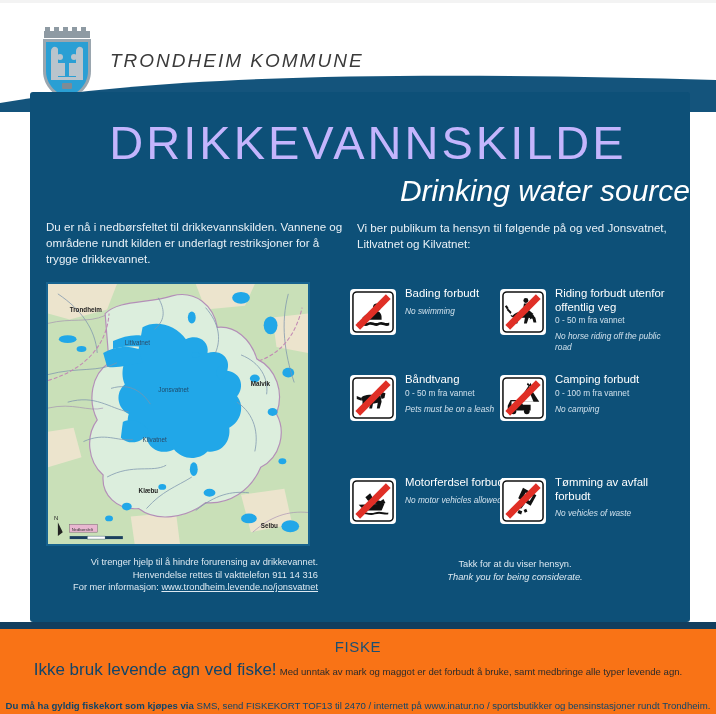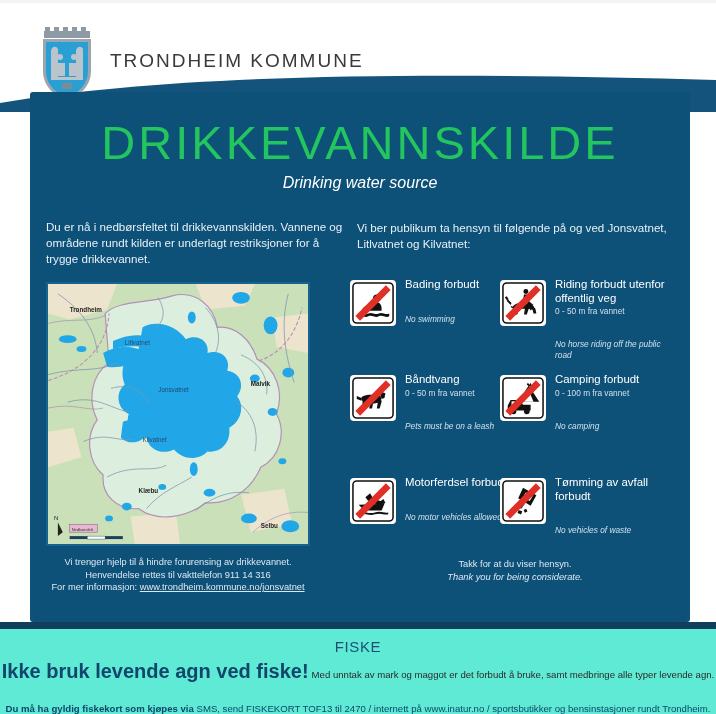--- a/index.html
+++ b/index.html
@@ -6,101 +6,101 @@
   body{
     width:716px;height:714px;
     background:#ffffff;
     font-family:"Liberation Sans", sans-serif;
     overflow:hidden;
     position:relative;
   }
   .poster{position:relative;width:716px;height:714px;background:#ffffff;}
 
   
-  .header{position:absolute;left:0;top:0;width:716px;height:112px;background:#14b8a6;overflow:hidden;}
+  .header{position:absolute;left:0;top:0;width:716px;height:112px;background:#14b8a6;overflow:hidden;font-style:italic;}
   .header-curve{position:absolute;left:0;top:0;width:716px;height:112px;}
   .crest{position:absolute;left:38px;top:27px;width:58px;height:74px;}
   .kommune-name{
     position:absolute;left:110px;top:50px;
     font-size:19px;letter-spacing:2.0px;color:#3a3a3a;
     font-family:"Liberation Sans", sans-serif;font-weight:400;white-space:nowrap;
   }
 
   
   .panel{
     position:absolute;left:30px;top:92px;width:660px;height:530px;
     background:#0d5078;border-radius:3px;
   }
   .title{
     position:absolute;left:0;top:27px;width:660px;text-align:center;
-    color:#22c55e;font-size:47px;letter-spacing:3.0px;font-weight:400;
-    font-family:"Liberation Sans", sans-serif;line-height:1;
+    color:#c4b5fd;font-size:47px;letter-spacing:3.0px;font-weight:400;
+    font-family:"Liberation Sans", sans-serif;line-height:1;padding-left:8px;
   }
   .subtitle{
-    position:absolute;left:0;top:82px;width:660px;text-align:center;
-    color:#ffffff;font-size:16px;font-style:italic;font-weight:400;
+    position:absolute;left:0;top:82px;width:660px;text-align:right;
+    color:#ffffff;font-size:30px;font-style:italic;font-weight:400;
     font-family:"Liberation Sans", sans-serif;
   }
 
   .intro-left{
     position:absolute;left:16px;top:127px;width:300px;
     color:#e8f0f6;font-size:11.6px;line-height:16px;
   }
   .intro-right{
     position:absolute;left:327px;top:128px;width:310px;
     color:#e8f0f6;font-size:11.6px;line-height:16px;
   }
 
   
   .map-wrap{
     position:absolute;left:16px;top:190px;width:264px;height:264px;
     border:2px solid #17638f;box-sizing:border-box;overflow:hidden;background:#cfe3c8;
   }
   .map-svg{display:block;width:100%;height:100%;}
   .map-caption{
-    position:absolute;left:8px;top:464px;width:280px;text-align:center;
+    position:absolute;left:8px;top:464px;width:280px;text-align:right;
     color:#dce8f1;font-size:9.3px;line-height:12.5px;
   }
   .map-caption a{color:#dce8f1;text-decoration:underline;}
 
   
   .signs{position:absolute;left:320px;top:188px;width:330px;height:270px;}
   .sign-row{position:absolute;left:0;width:330px;height:86px;}
-  .sign-row.r1{top:0;}
+  .sign-row.r1{top:9px;}
   .sign-row.r2{top:95px;}
   .sign-row.r3{top:198px;}
   .sign-cell{position:absolute;top:0;width:162px;height:86px;}
   .sign-cell.c1{left:0;}
   .sign-cell.c2{left:150px;}
   .sign-icon{
     position:absolute;left:0;top:0;width:46px;height:46px;
     background:#ffffff;border-radius:4px;box-sizing:border-box;padding:2px;
   }
   .sign-icon svg{display:block;width:100%;height:100%;}
   .sign-text{position:absolute;left:55px;top:-2px;width:115px;}
   .sign-title{color:#ffffff;font-size:11.4px;line-height:13.5px;font-weight:400;}
   .sign-dist{color:#cfe0ec;font-size:8.3px;line-height:11px;margin-top:1px;}
-  .sign-en{color:#cfe0ec;font-size:8.3px;font-style:italic;line-height:10.5px;margin-top:22px;}
+  .sign-en{color:#cfe0ec;font-size:8.3px;font-style:italic;line-height:10.5px;margin-top:5px;}
 
   .thanks{
     position:absolute;left:320px;top:466px;width:330px;text-align:center;
     color:#dce8f1;font-size:9.3px;line-height:12.5px;
   }
   .thanks .en{font-style:italic;}
 
   
   .sep-bar{position:absolute;left:0;top:622px;width:716px;height:7px;background:#123e5e;}
 
   
-  .fiske{position:absolute;left:0;top:629px;width:716px;height:85px;background:#5eead4;text-align:center;}
+  .fiske{position:absolute;left:0;top:629px;width:716px;height:85px;background:#f97316;text-align:center;}
   .fiske-title{
     margin-top:9px;color:#1c4f72;font-size:15px;letter-spacing:0.6px;font-weight:400;
   }
   .fiske-line1{margin-top:5px;color:#11456a;font-size:11px;}
-  .fiske-line1 .big{font-size:20px;font-weight:bold;color:#11456a;text-align:right;}
+  .fiske-line1 .big{font-size:17px;font-weight:normal;color:#11456a;text-align:right;}
   .fiske-line1 .small{font-size:9.6px;color:#2b2b2b;}
   .fiske-line2{margin-top:20px;color:#11456a;font-size:9.6px;}
   .fiske-line2 .b{font-weight:bold;}
   .fiske-org{margin-top:5px;font-size:15px;color:#333;display:flex;align-items:center;justify-content:center;gap:5px;}
   .tofa-logo{width:13px;height:13px;display:inline-block;}
 </style>
 </head>
 <body>
 
 <div class="poster">
@@ -259,21 +259,21 @@
             <rect x="58" y="256" width="18" height="3" fill="#1b3f5e"></rect>
           </g>
         </g>
       </svg>
     </div>
 
     <div class="map-caption">
       <div>Vi trenger hjelp til å hindre forurensing av drikkevannet.</div>
       <div>Henvendelse rettes til vakttelefon 911 14 316</div>
       <div>
-        <span>For mer informasjon: </span><a href="#">www.trondheim.kommune.no/jonsvatnet</a>
+        <span>For mer informasjon: </span><a href="#">www.trondheim.levende.no/jonsvatnet</a>
       </div>
     </div>
 
     <div class="signs">
 
       <div class="sign-row r1">
         <div class="sign-cell c1">
           <div class="sign-icon">
             <svg viewBox="0 0 44 44">
               <rect x="1" y="1" width="42" height="42" rx="4" fill="#fff" stroke="#111" stroke-width="1.6"></rect>

